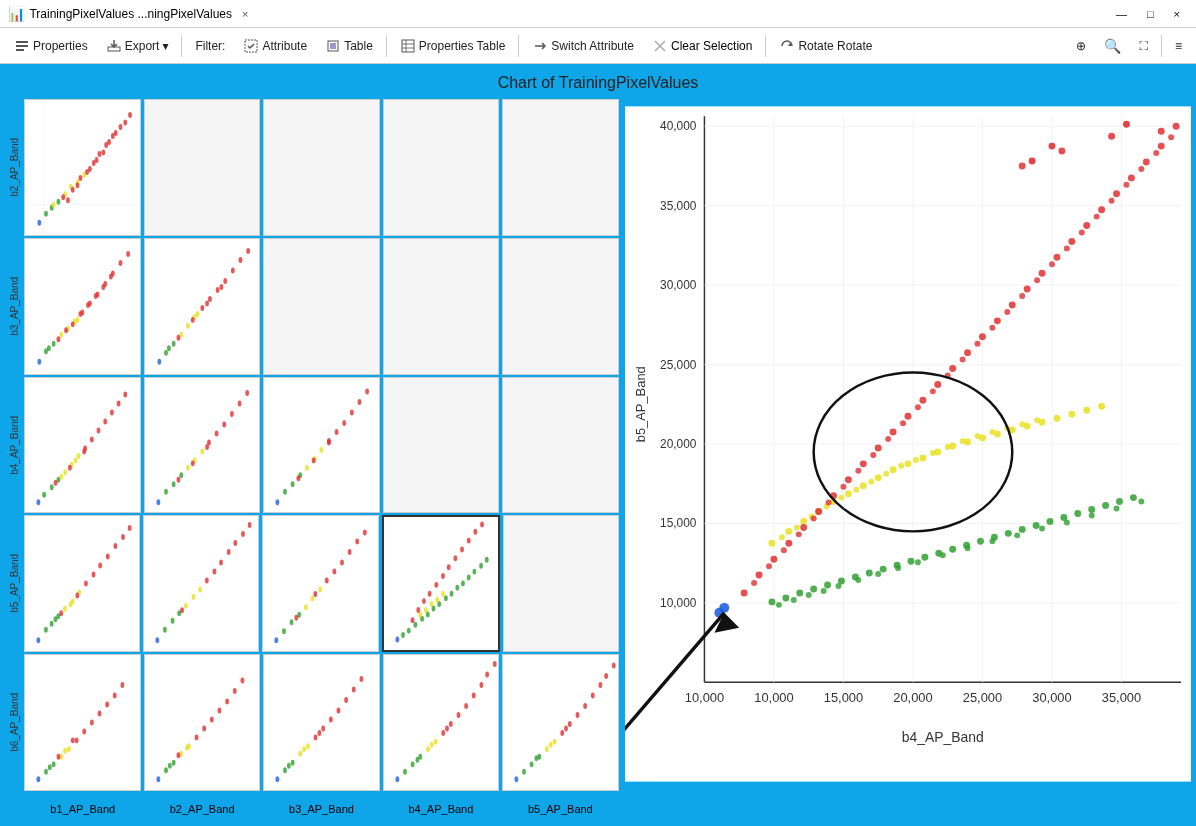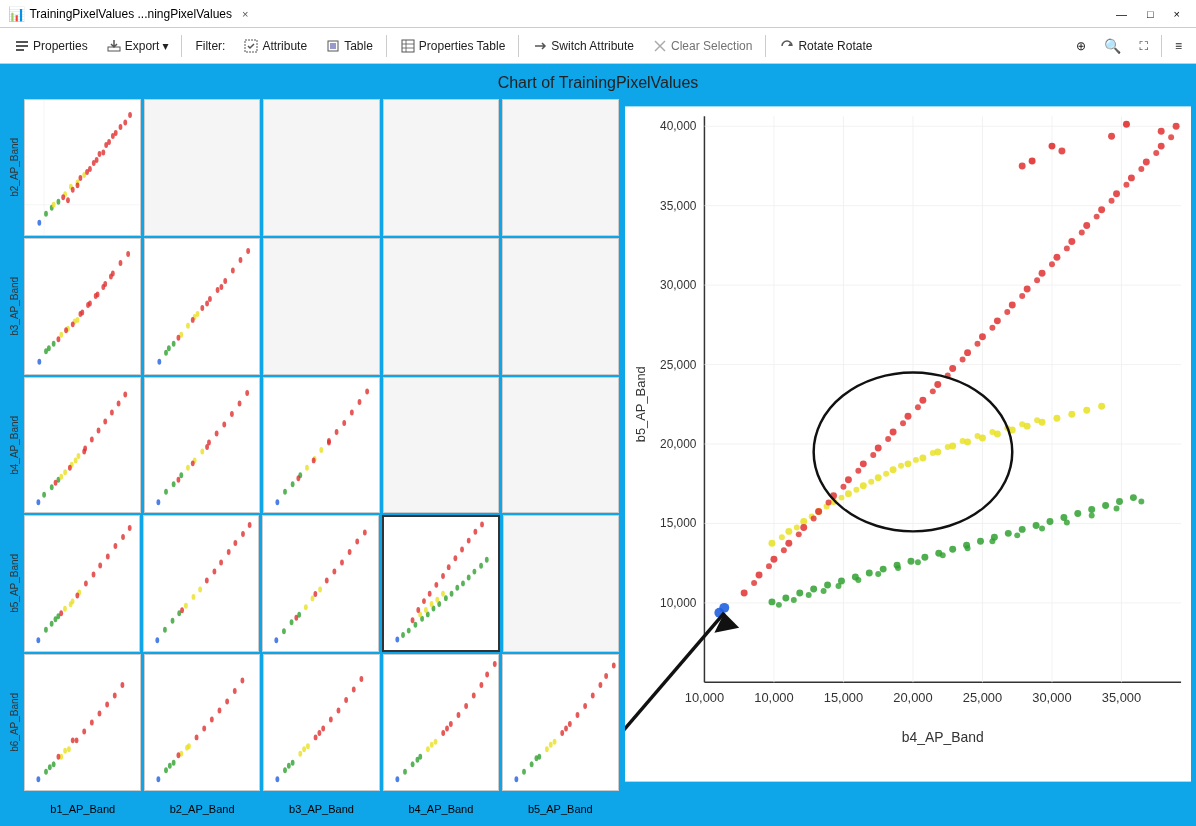--- a/index.html
+++ b/index.html
@@ -172,21 +172,21 @@
     </span>
     <span>Switch Attribute</span>
   </button>
   <button class="toolbar-btn disabled">
     <span class="toolbar-icon">
       <svg width="14" height="14" viewBox="0 0 14 14">
           <line x1="2" y1="2" x2="12" y2="12" stroke="#aaa" stroke-width="1.5"></line>
           <line x1="12" y1="2" x2="2" y2="12" stroke="#aaa" stroke-width="1.5"></line>
         </svg>
     </span>
-    <span style="color:#737373;">Clear Selection</span>
+    <span style="color:#000000;">Clear Selection</span>
   </button>
   <div class="toolbar-sep"></div>
   <button class="toolbar-btn">
     <span class="toolbar-icon">
       <svg width="14" height="14" viewBox="0 0 14 14">
           <path d="M2 7 A5 5 0 0 1 12 7" stroke="#555" stroke-width="1.5" fill="none"></path>
           <path d="M10 4 L12 7 L8 7" fill="#555"></path>
         </svg>
     </span>
     <span>Rotate Rotate</span>

